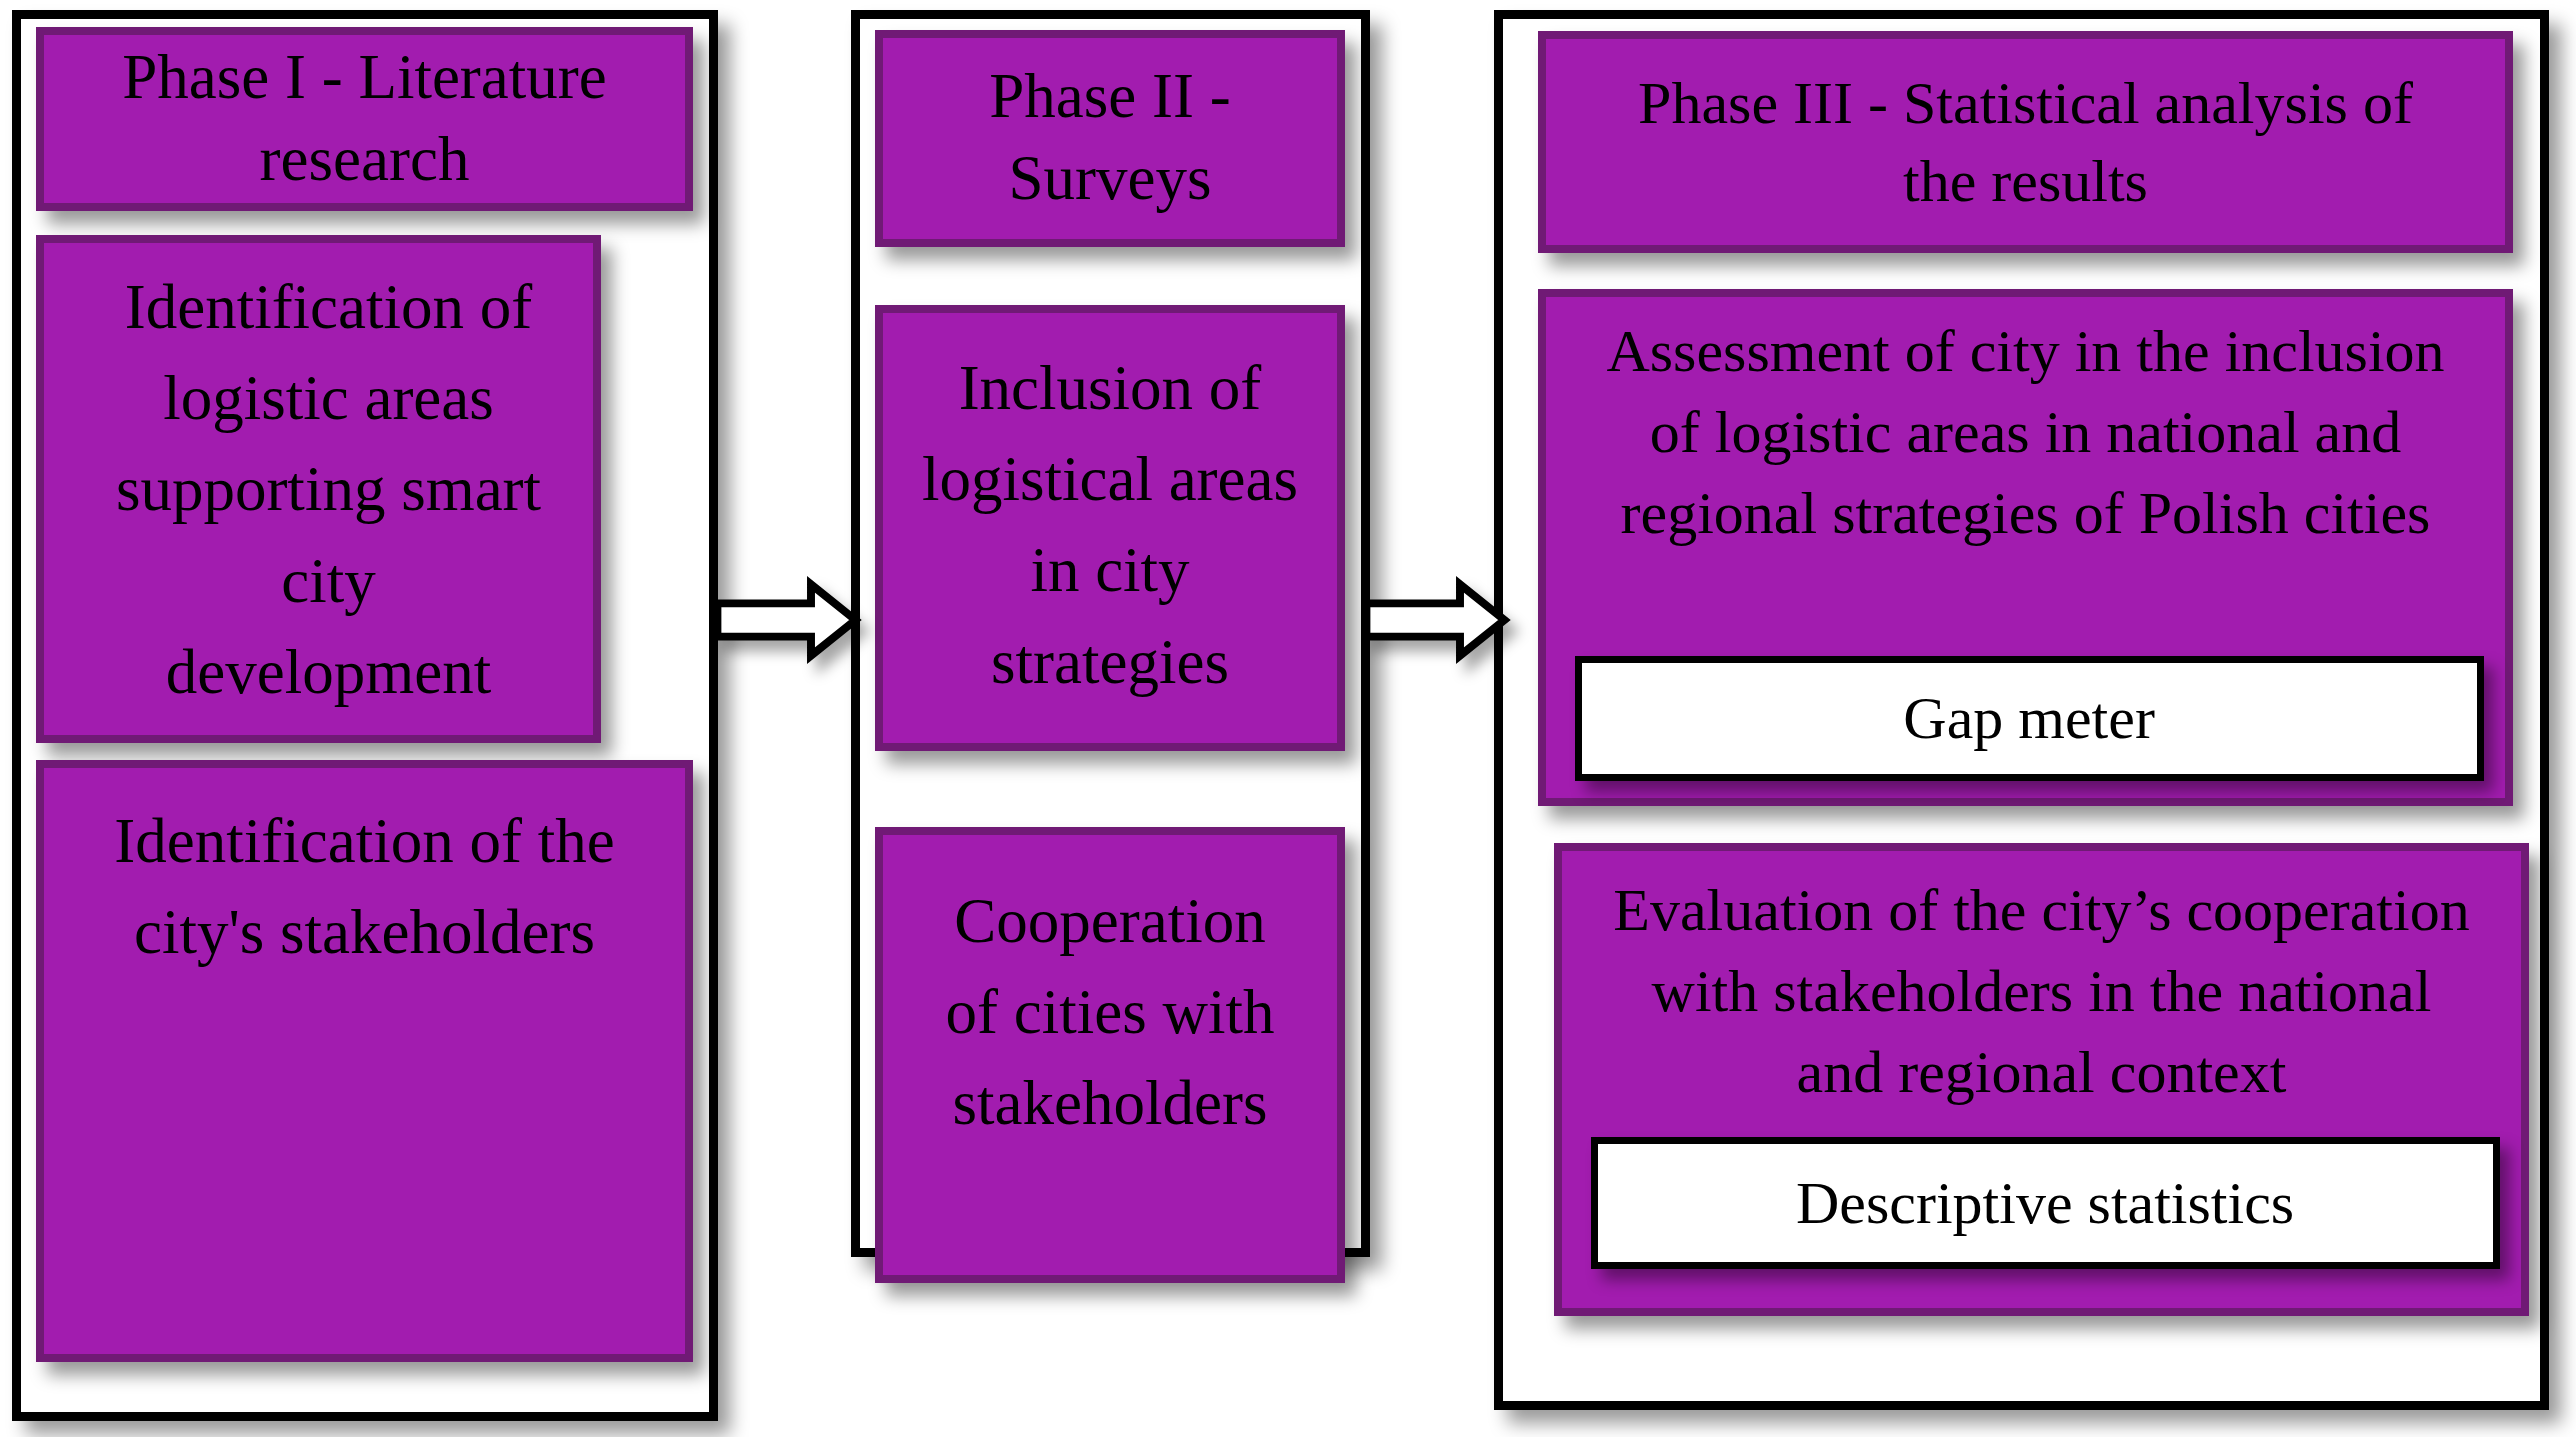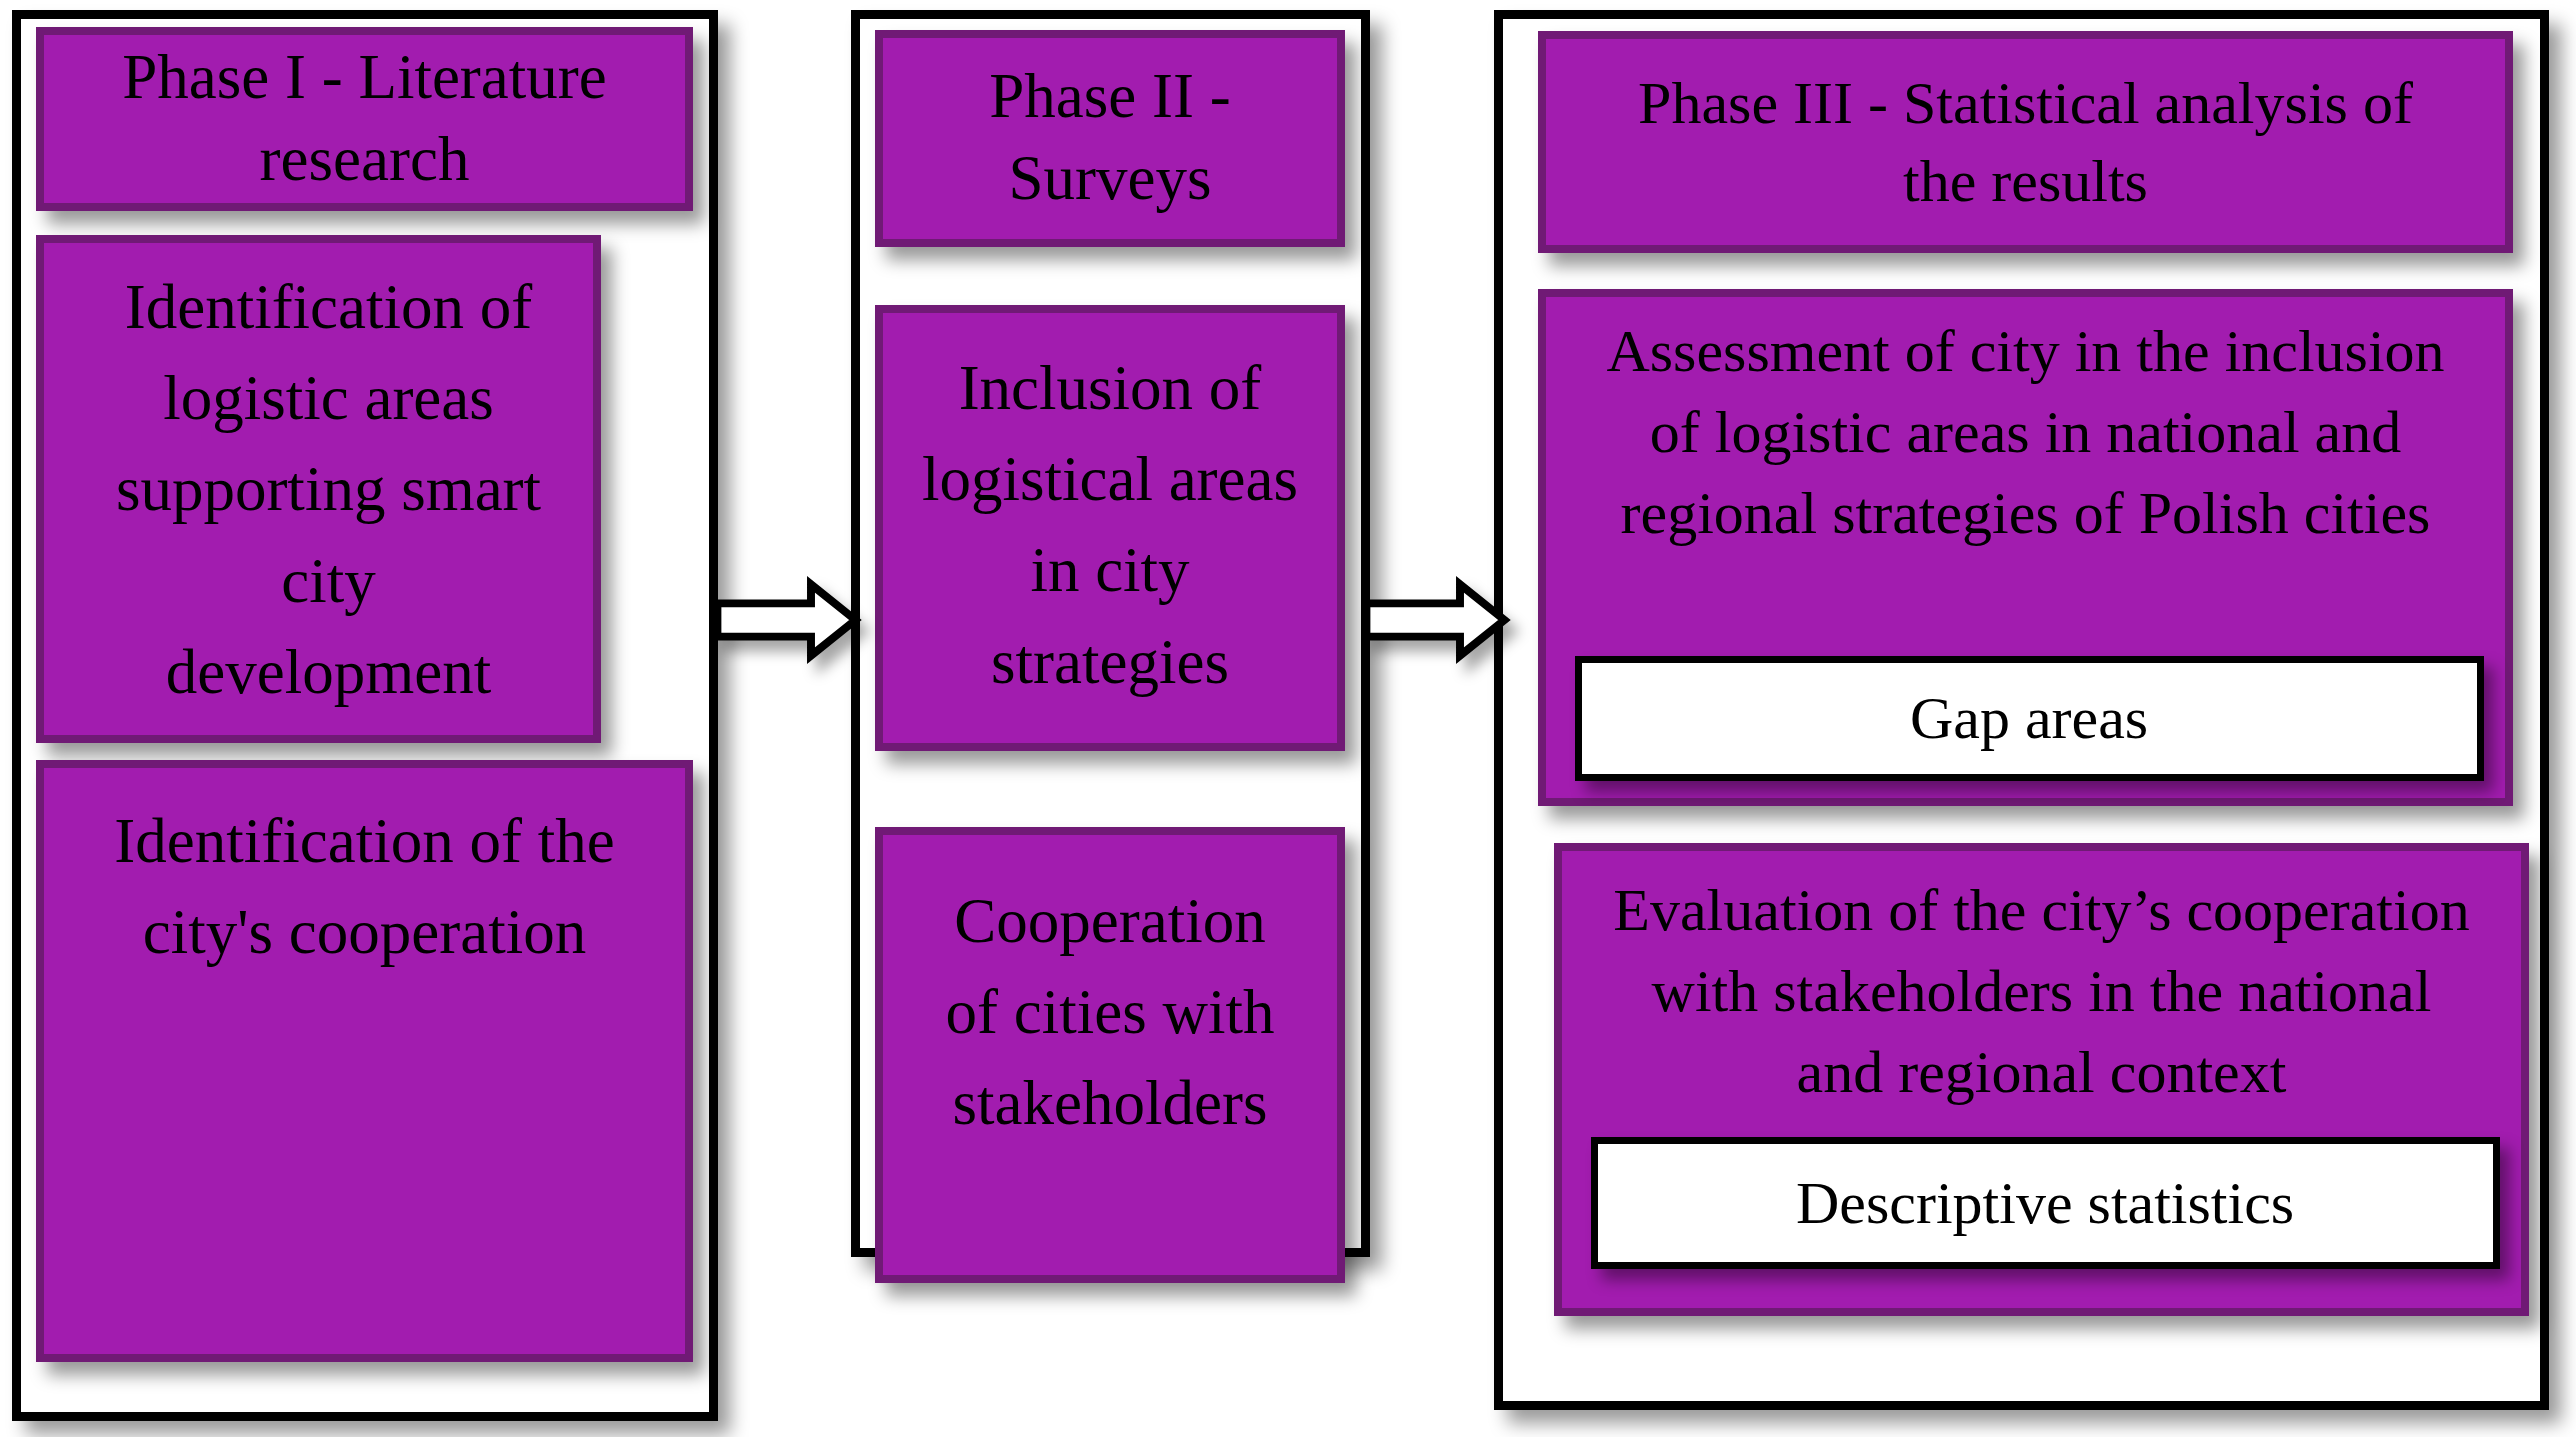--- a/index.html
+++ b/index.html
@@ -102,21 +102,21 @@
 research</span>
     </div>
     <div class="box body-box type-a" id="p1b1">
       <span class="txt">Identification of
 logistic areas
 supporting smart city
 development</span>
     </div>
     <div class="box body-box type-a" id="p1b2">
       <span class="txt">Identification of the
-city's cooperation</span>
+city's stakeholders</span>
     </div>
   </section>
 
   <section class="panel" id="p2">
     <div class="box header type-a" id="p2h">
       <span class="txt">Phase II -
 Surveys</span>
     </div>
     <div class="box body-box type-a" id="p2b1">
       <span class="txt">Inclusion of
@@ -134,21 +134,21 @@
   <section class="panel" id="p3">
     <div class="box header type-b" id="p3h">
       <span class="txt">Phase III - Statistical analysis of
 the results</span>
     </div>
     <div class="box body-box type-b" id="p3b1">
       <span class="txt">Assessment of city in the inclusion
 of logistic areas in national and
 regional strategies of Polish cities</span>
       <div class="sub-box" id="gapmeter">
-        <span class="txt">Gap areas</span>
+        <span class="txt">Gap meter</span>
       </div>
     </div>
     <div class="box body-box type-b" id="p3b2">
       <span class="txt">Evaluation of the city’s cooperation
 with stakeholders in the national
 and regional context</span>
       <div class="sub-box" id="descstats">
         <span class="txt">Descriptive statistics</span>
       </div>
     </div>

